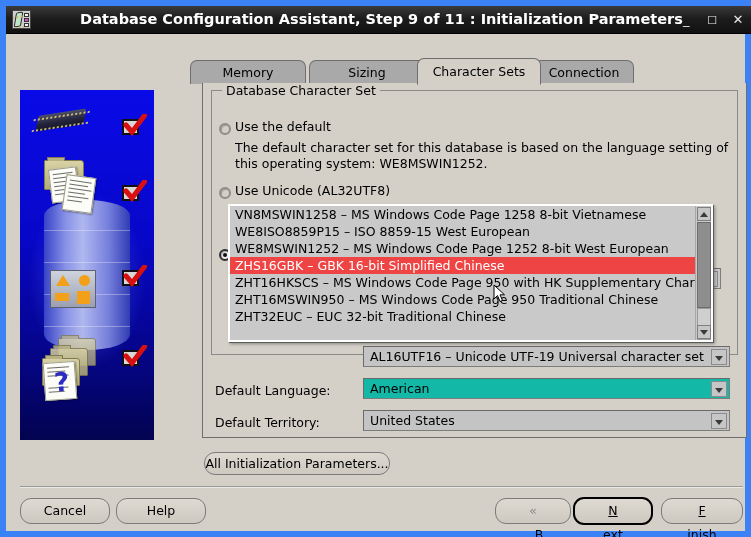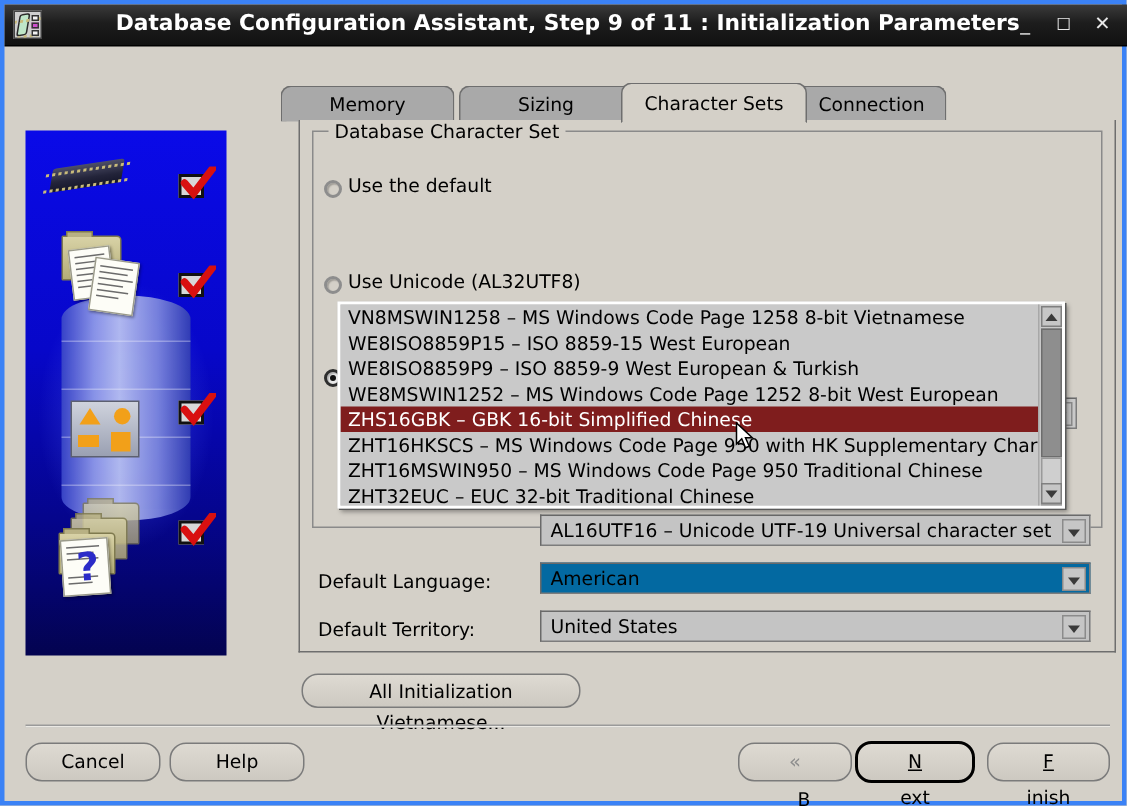--- a/index.html
+++ b/index.html
@@ -4,21 +4,21 @@
 <style>
   html,body{margin:0;padding:0;}
   body{
     width:751px;height:537px;overflow:hidden;
     background:#d4d0c8;
     font-family:"DejaVu Sans","Liberation Sans",sans-serif;
     font-size:12px;color:#000;
     -webkit-font-smoothing:none;
   }
   .win{position:absolute;left:0;top:0;width:751px;height:537px;background:#d4d0c8;
-       box-sizing:border-box;border:3px solid #3b82f6;}
+       box-sizing:border-box;border:6px solid #3b82f6;}
 
   
   .titlebar{position:absolute;left:0;top:0;width:751px;height:27px;
     background:linear-gradient(to bottom,#3b3b3b 0%,#1d1d1d 45%,#111 100%);
     border-bottom:1px solid #000;}
   .tb-icon{position:absolute;left:6px;top:4px;width:19px;height:19px;
     background:#cfcfcf;border:1px solid #444;box-sizing:border-box;overflow:hidden;}
   .tb-icon i{position:absolute;display:block;}
   .tb-icon .chip{left:2px;top:1px;width:7px;height:15px;background:#bfe6c9;border:1px solid #2b2b2b;box-sizing:border-box;}
   .tb-icon .d1{left:11px;top:2px;width:5px;height:4px;background:#f2f2f2;border:1px solid #333;box-sizing:border-box;}
@@ -99,21 +99,21 @@
     background:#c6c6c6;border:1px solid #8b8b8b;box-sizing:border-box;}
   .combo .arrow:after{content:"";position:absolute;left:3px;top:6px;
     border-left:4px solid transparent;border-right:4px solid transparent;border-top:5px solid #3a3a3a;}
 
   
   .popup{position:absolute;left:222px;top:198px;width:485px;height:138px;
     background:#c9c9c9;border:2px solid #fff;box-sizing:border-box;
     box-shadow:1px 1px 0 #5a5a5a, 2px 2px 3px rgba(0,0,0,.35);}
   .popup-inner{position:absolute;left:0;top:0;right:16px;bottom:0;overflow:hidden;background:#c9c9c9;}
   .item{height:17px;line-height:17px;padding-left:5px;font-size:12.5px;white-space:nowrap;cursor:default;}
-  .item.sel{background:#7f1d1d;color:#fff;}
+  .item.sel{background:#ef4444;color:#fff;}
   .sbar{position:absolute;right:0;top:0;width:16px;bottom:0;background:#c9c9c9;border-left:1px solid #a8a8a8;box-sizing:border-box;}
   .sbtn{position:absolute;left:1px;width:14px;height:14px;background:#c6c6c6;border:1px solid #7f7f7f;box-sizing:border-box;}
   .sbtn.up{top:1px;}
   .sbtn.dn{bottom:1px;}
   .sbtn:after{content:"";position:absolute;left:2px;}
   .sbtn.up:after{top:4px;border-left:4px solid transparent;border-right:4px solid transparent;border-bottom:5px solid #3a3a3a;}
   .sbtn.dn:after{top:4px;border-left:4px solid transparent;border-right:4px solid transparent;border-top:5px solid #3a3a3a;}
   .thumb{position:absolute;left:1px;top:16px;width:14px;height:86px;background:#8e8e8e;border:1px solid #6d6d6d;box-sizing:border-box;}
   .thumb2{position:absolute;left:1px;top:102px;width:14px;height:32px;background:#cfcfcf;border:1px solid #9a9a9a;box-sizing:border-box;}
 
@@ -233,75 +233,75 @@
   </div>
 
   <div class="content">
 
     <div class="group">
       <div class="group-title">Database Character Set</div>
     </div>
 
     <div class="radio" style="left:16px;top:40px;"></div>
     <div class="rlabel" style="left:32px;top:36px;">Use the default</div>
+    <div class="desc" style="left:32px;top:57px;">The default character set for this database is based on the language setting of this operating system: WE8MSWIN1252.</div>
 
     <div class="radio" style="left:16px;top:104px;"></div>
     <div class="rlabel" style="left:32px;top:100px;">Use Unicode (AL32UTF8)</div>
 
     <div class="radio sel" style="left:16px;top:166px;"></div>
     <div class="rlabel" style="left:32px;top:162px;clip-path:inset(0 0 0 0);overflow:hidden;width:10px;">Choose from the list of character sets</div>
 
     <div class="combo" style="left:26px;top:185px;width:492px;height:21px;">
       <div class="arrow"></div>
     </div>
 
     <div class="combo" style="left:160px;top:263px;width:367px;height:21px;background:#c4c4c4;">
       <div class="txt">AL16UTF16 – Unicode UTF-19 Universal character set</div>
       <div class="arrow"></div>
     </div>
 
     <div class="frow-label" style="left:12px;top:300px;">Default Language:</div>
-    <div class="combo" style="left:160px;top:295px;width:367px;height:21px;background:#0369a1;">
+    <div class="combo" style="left:160px;top:295px;width:367px;height:21px;background:#14b8a6;">
       <div class="txt">American</div>
       <div class="arrow"></div>
     </div>
 
     <div class="frow-label" style="left:12px;top:332px;">Default Territory:</div>
     <div class="combo" style="left:160px;top:327px;width:367px;height:21px;background:#c4c4c4;">
       <div class="txt">United States</div>
       <div class="arrow"></div>
     </div>
   </div>
 
   <div class="popup">
     <div class="popup-inner">
       <div class="item">VN8MSWIN1258 – MS Windows Code Page 1258 8-bit Vietnamese</div>
       <div class="item">WE8ISO8859P15 – ISO 8859-15 West European</div>
-      <div class="item">WE8ISO8859P9 – ISO 8859-9 West European &amp; Turkish</div>
       <div class="item">WE8MSWIN1252 – MS Windows Code Page 1252 8-bit West European</div>
       <div class="item sel">ZHS16GBK – GBK 16-bit Simplified Chinese</div>
       <div class="item">ZHT16HKSCS – MS Windows Code Page 950 with HK Supplementary Charsets</div>
       <div class="item">ZHT16MSWIN950 – MS Windows Code Page 950 Traditional Chinese</div>
       <div class="item">ZHT32EUC – EUC 32-bit Traditional Chinese</div>
     </div>
     <div class="sbar">
       <div class="sbtn up"></div>
       <div class="thumb"></div>
       <div class="thumb2"></div>
       <div class="sbtn dn"></div>
     </div>
   </div>
 
   <div class="cursor">
     <svg viewBox="0 0 14 20" width="14" height="20">
       <path d="M1 1 L1 15 L4.5 11.5 L7 17.5 L9.5 16.5 L7 10.8 L11.5 10.8 Z" fill="#fff" stroke="#000" stroke-width="1"></path>
     </svg>
   </div>
 
-  <div class="btn" style="left:198px;top:446px;width:186px;height:23px;line-height:21px;">All Initialization Vietnamese...</div>
+  <div class="btn" style="left:198px;top:446px;width:186px;height:23px;line-height:21px;">All Initialization Parameters...</div>
 
   <div class="sep"></div>
 
   <div class="btn" style="left:110px;top:492px;width:90px;height:26px;line-height:24px;">
     <span>Help</span>
   </div>
   <div class="btn" style="left:14px;top:492px;width:90px;height:26px;line-height:24px;">Cancel</div>
 
   <div class="btn" style="left:489px;top:492px;width:76px;height:26px;line-height:24px;">
     <span style="display:inline-block;" class="chev">«</span>

